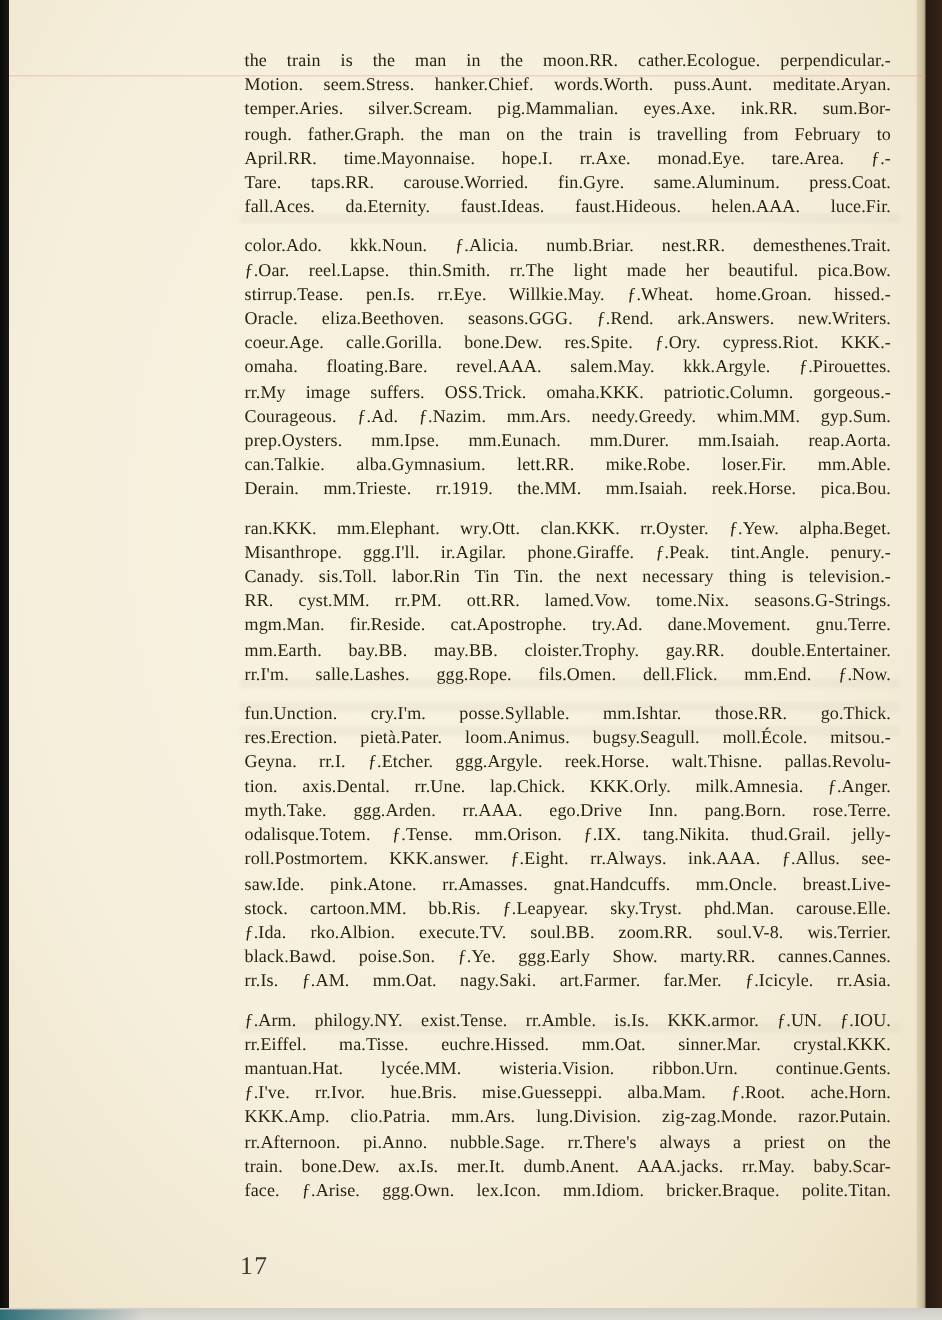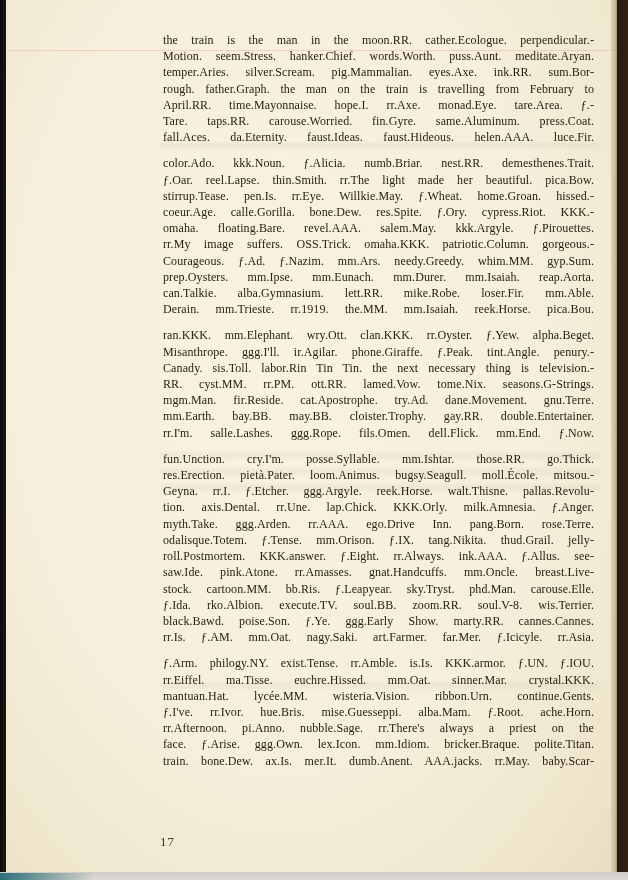--- a/index.html
+++ b/index.html
@@ -110,21 +110,21 @@
     line-height: 16.2px;
     text-align: justify;
     text-align-last: justify;
     white-space: normal;
     letter-spacing: 0.1px;
   }
   .page-number {
     position: absolute;
     left: 160px;
     top: 834px;
-    font-size: 13px;
+    font-size: 17px;
     color: #3b382f;
     letter-spacing: 1px;
   }
 </style>
 </head>
 <body>
 
 <div class="scan">
   <div class="paper"></div>
   <div class="paper-edge-right"></div>
@@ -142,20 +142,21 @@
         <div class="line">temper.Aries. silver.Scream. pig.Mammalian. eyes.Axe. ink.RR. sum.Bor-</div>
         <div class="line">rough. father.Graph. the man on the train is travelling from February to</div>
         <div class="line">April.RR. time.Mayonnaise. hope.I. rr.Axe. monad.Eye. tare.Area. ƒ.-</div>
         <div class="line">Tare. taps.RR. carouse.Worried. fin.Gyre. same.Aluminum. press.Coat.</div>
         <div class="line">fall.Aces. da.Eternity. faust.Ideas. faust.Hideous. helen.AAA. luce.Fir.</div>
       </div>
       <div class="para">
         <div class="line">color.Ado. kkk.Noun. ƒ.Alicia. numb.Briar. nest.RR. demesthenes.Trait.</div>
         <div class="line">ƒ.Oar. reel.Lapse. thin.Smith. rr.The light made her beautiful. pica.Bow.</div>
         <div class="line">stirrup.Tease. pen.Is. rr.Eye. Willkie.May. ƒ.Wheat. home.Groan. hissed.-</div>
+        <div class="line">Oracle. eliza.Beethoven. seasons.GGG. ƒ.Rend. ark.Answers. new.Writers.</div>
         <div class="line">coeur.Age. calle.Gorilla. bone.Dew. res.Spite. ƒ.Ory. cypress.Riot. KKK.-</div>
         <div class="line">omaha. floating.Bare. revel.AAA. salem.May. kkk.Argyle. ƒ.Pirouettes.</div>
         <div class="line">rr.My image suffers. OSS.Trick. omaha.KKK. patriotic.Column. gorgeous.-</div>
         <div class="line">Courageous. ƒ.Ad. ƒ.Nazim. mm.Ars. needy.Greedy. whim.MM. gyp.Sum.</div>
         <div class="line">prep.Oysters. mm.Ipse. mm.Eunach. mm.Durer. mm.Isaiah. reap.Aorta.</div>
         <div class="line">can.Talkie. alba.Gymnasium. lett.RR. mike.Robe. loser.Fir. mm.Able.</div>
         <div class="line">Derain. mm.Trieste. rr.1919. the.MM. mm.Isaiah. reek.Horse. pica.Bou.</div>
       </div>
       <div class="para">
         <div class="line">ran.KKK. mm.Elephant. wry.Ott. clan.KKK. rr.Oyster. ƒ.Yew. alpha.Beget.</div>
@@ -178,23 +179,24 @@
         <div class="line">stock. cartoon.MM. bb.Ris. ƒ.Leapyear. sky.Tryst. phd.Man. carouse.Elle.</div>
         <div class="line">ƒ.Ida. rko.Albion. execute.TV. soul.BB. zoom.RR. soul.V-8. wis.Terrier.</div>
         <div class="line">black.Bawd. poise.Son. ƒ.Ye. ggg.Early Show. marty.RR. cannes.Cannes.</div>
         <div class="line">rr.Is. ƒ.AM. mm.Oat. nagy.Saki. art.Farmer. far.Mer. ƒ.Icicyle. rr.Asia.</div>
       </div>
       <div class="para">
         <div class="line">ƒ.Arm. philogy.NY. exist.Tense. rr.Amble. is.Is. KKK.armor. ƒ.UN. ƒ.IOU.</div>
         <div class="line">rr.Eiffel. ma.Tisse. euchre.Hissed. mm.Oat. sinner.Mar. crystal.KKK.</div>
         <div class="line">mantuan.Hat. lycée.MM. wisteria.Vision. ribbon.Urn. continue.Gents.</div>
         <div class="line">ƒ.I've. rr.Ivor. hue.Bris. mise.Guesseppi. alba.Mam. ƒ.Root. ache.Horn.</div>
+        <div class="line">KKK.Amp. clio.Patria. mm.Ars. lung.Division. zig-zag.Monde. razor.Putain.</div>
         <div class="line">rr.Afternoon. pi.Anno. nubble.Sage. rr.There's always a priest on the</div>
+        <div class="line">train. bone.Dew. ax.Is. mer.It. dumb.Anent. AAA.jacks. rr.May. baby.Scar-</div>
         <div class="line">face. ƒ.Arise. ggg.Own. lex.Icon. mm.Idiom. bricker.Braque. polite.Titan.</div>
-        <div class="line">train. bone.Dew. ax.Is. mer.It. dumb.Anent. AAA.jacks. rr.May. baby.Scar-</div>
       </div>
     </div>
 
   <div class="page-number">17</div>
 
   <div class="scan-bottom"></div>
   <div class="scan-bottom-teal"></div>
 </div>
 
 </body></html>

